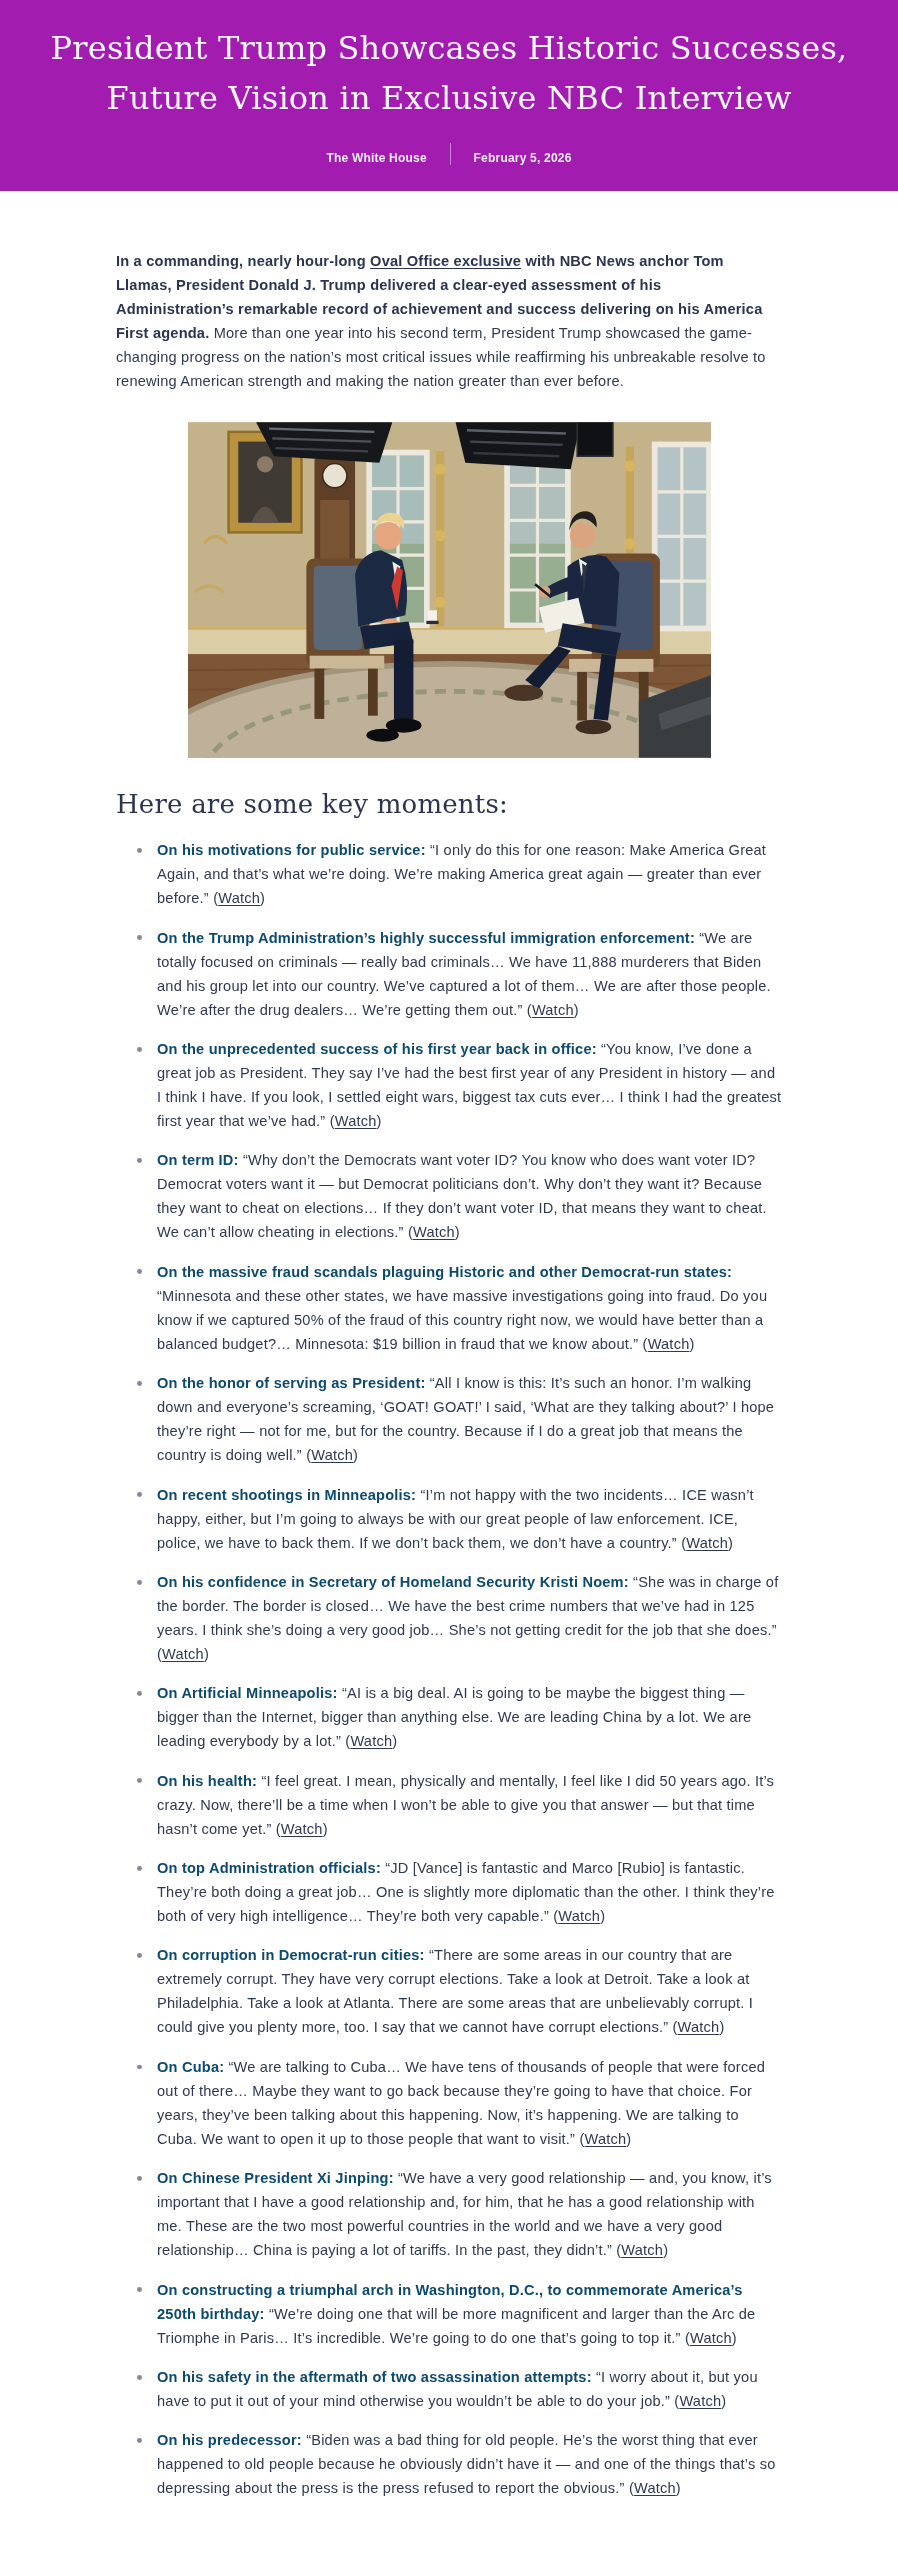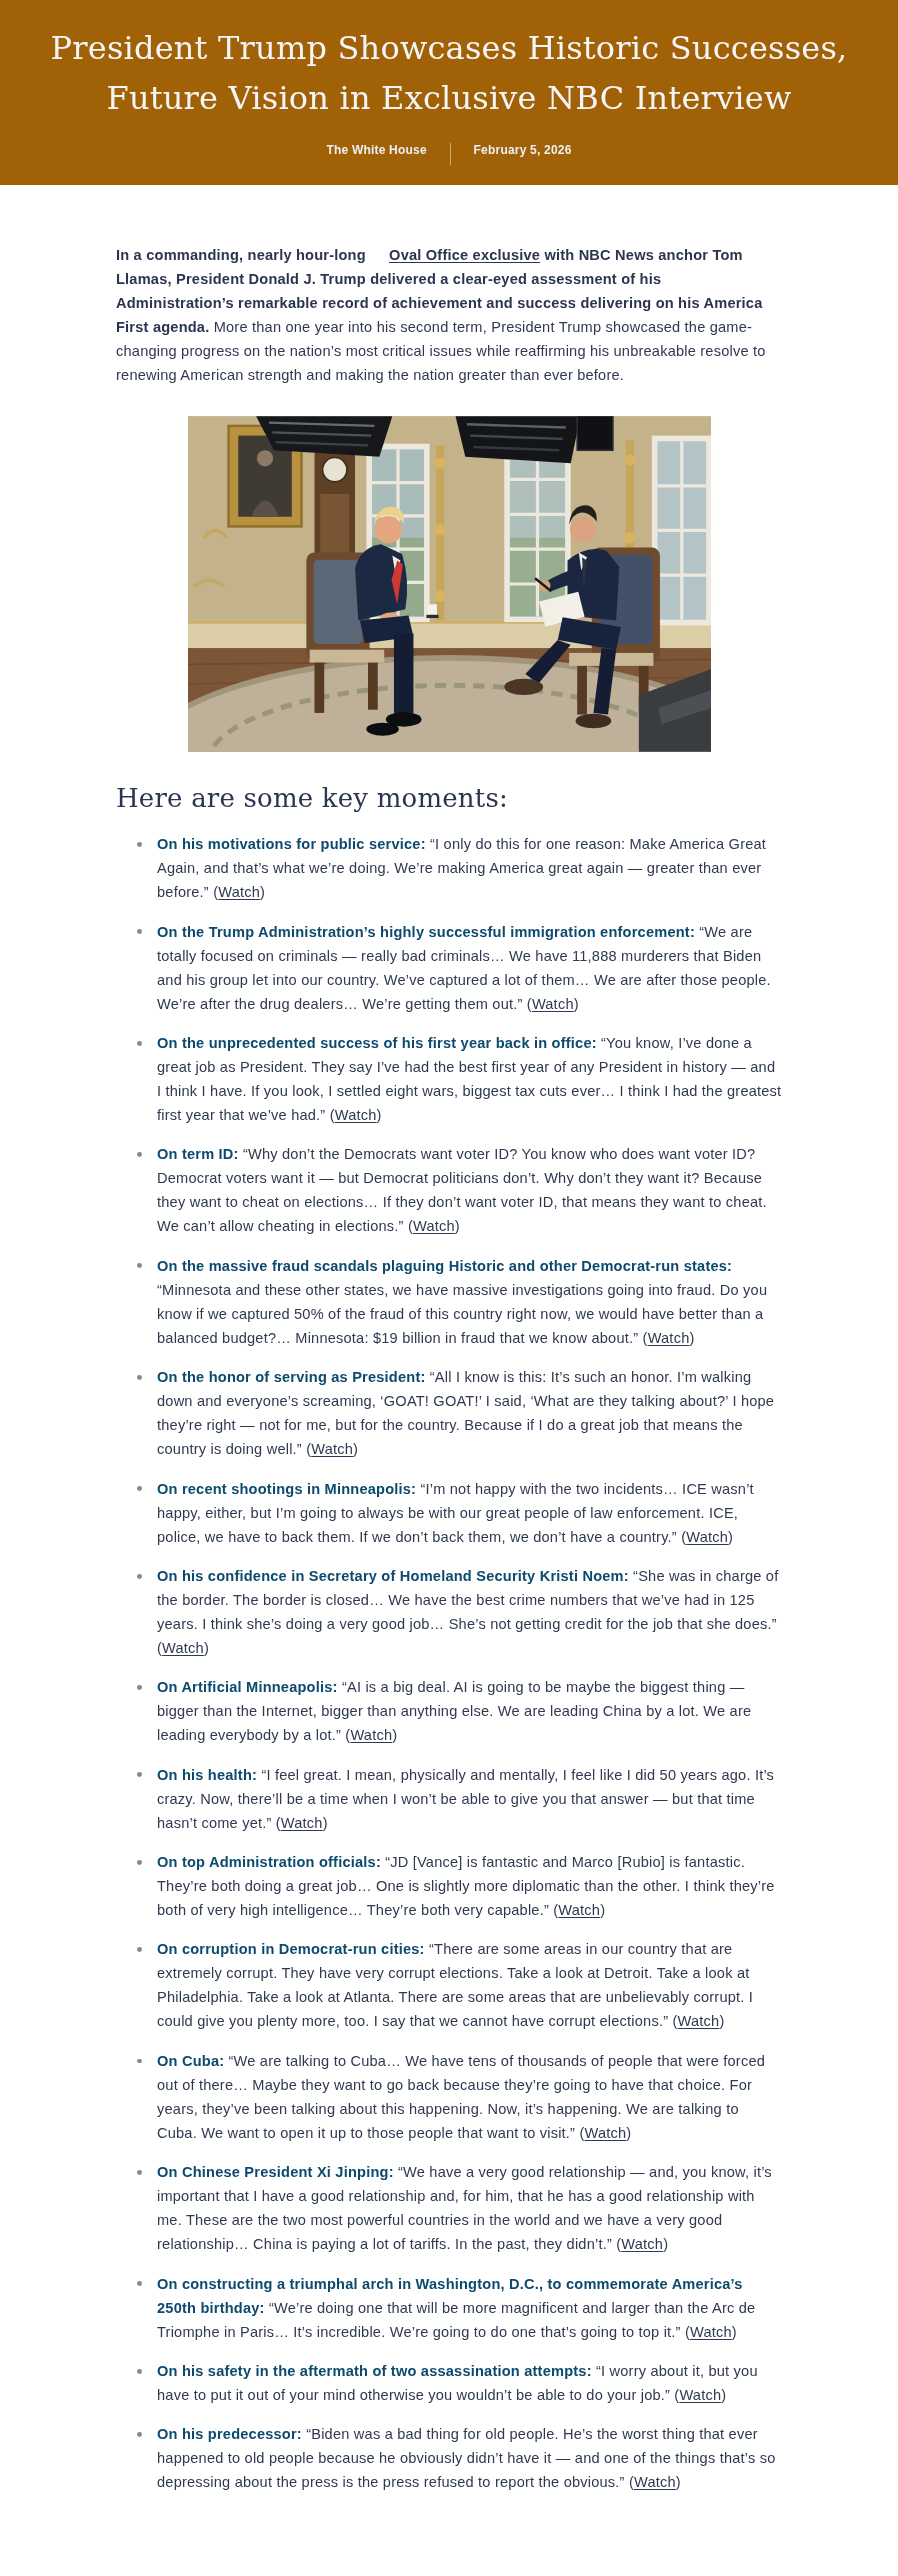--- a/index.html
+++ b/index.html
@@ -4,50 +4,50 @@
 <style>
   html,body { margin:0; padding:0; background:#ffffff; }
   body {
     width:898px; min-height:2576px;
     font-family:"Liberation Sans", sans-serif;
     color:#2f3950;
     -webkit-font-smoothing:antialiased;
   }
   
   .hero {
-    background:#a16207;
-    padding:24px 32px 20px;
+    background:#a21caf;
+    padding:24px 32px 26px;
     text-align:center;
   }
   .hero h1 {
     margin:0;
     font-family:"DejaVu Serif", serif;
     font-weight:400;
     font-size:32px;
     line-height:1.55;
     color:#f4f5f8;
     letter-spacing:0.2px;
   }
   .title-line { display:block; }
   .byline {
     margin-top:19.5px;
-    display:flex; justify-content:center; align-items:flex-start; gap:23px;
+    display:flex; justify-content:center; align-items:flex-end; gap:23px;
     color:#edeff5; font-size:12px; font-weight:600; letter-spacing:0.2px;
   }
   .byline-divider { width:0.8px; height:22px; background:rgba(255,255,255,.45); }
 
   
   .content { width:666px; margin:0 auto; }
 
   .intro {
     margin:58px 0 0;
     font-size:14.6px; line-height:24px; letter-spacing:0.2px;
   }
   .intro strong { font-weight:700; color:#2b3550; }
-  .inline-link { color:inherit; text-underline-offset:2.4px; cursor:pointer;margin-left:19px; }
+  .inline-link { color:inherit; text-underline-offset:2.4px; cursor:pointer; }
 
   figure.photo { margin:29px 0 0; text-align:center; }
   figure.photo svg { display:inline-block; }
 
   h2.moments-heading {
     margin:28px 0 0;
     font-family:"DejaVu Serif", serif;
     font-weight:400;
     font-size:26px;
     color:#2b3550;

